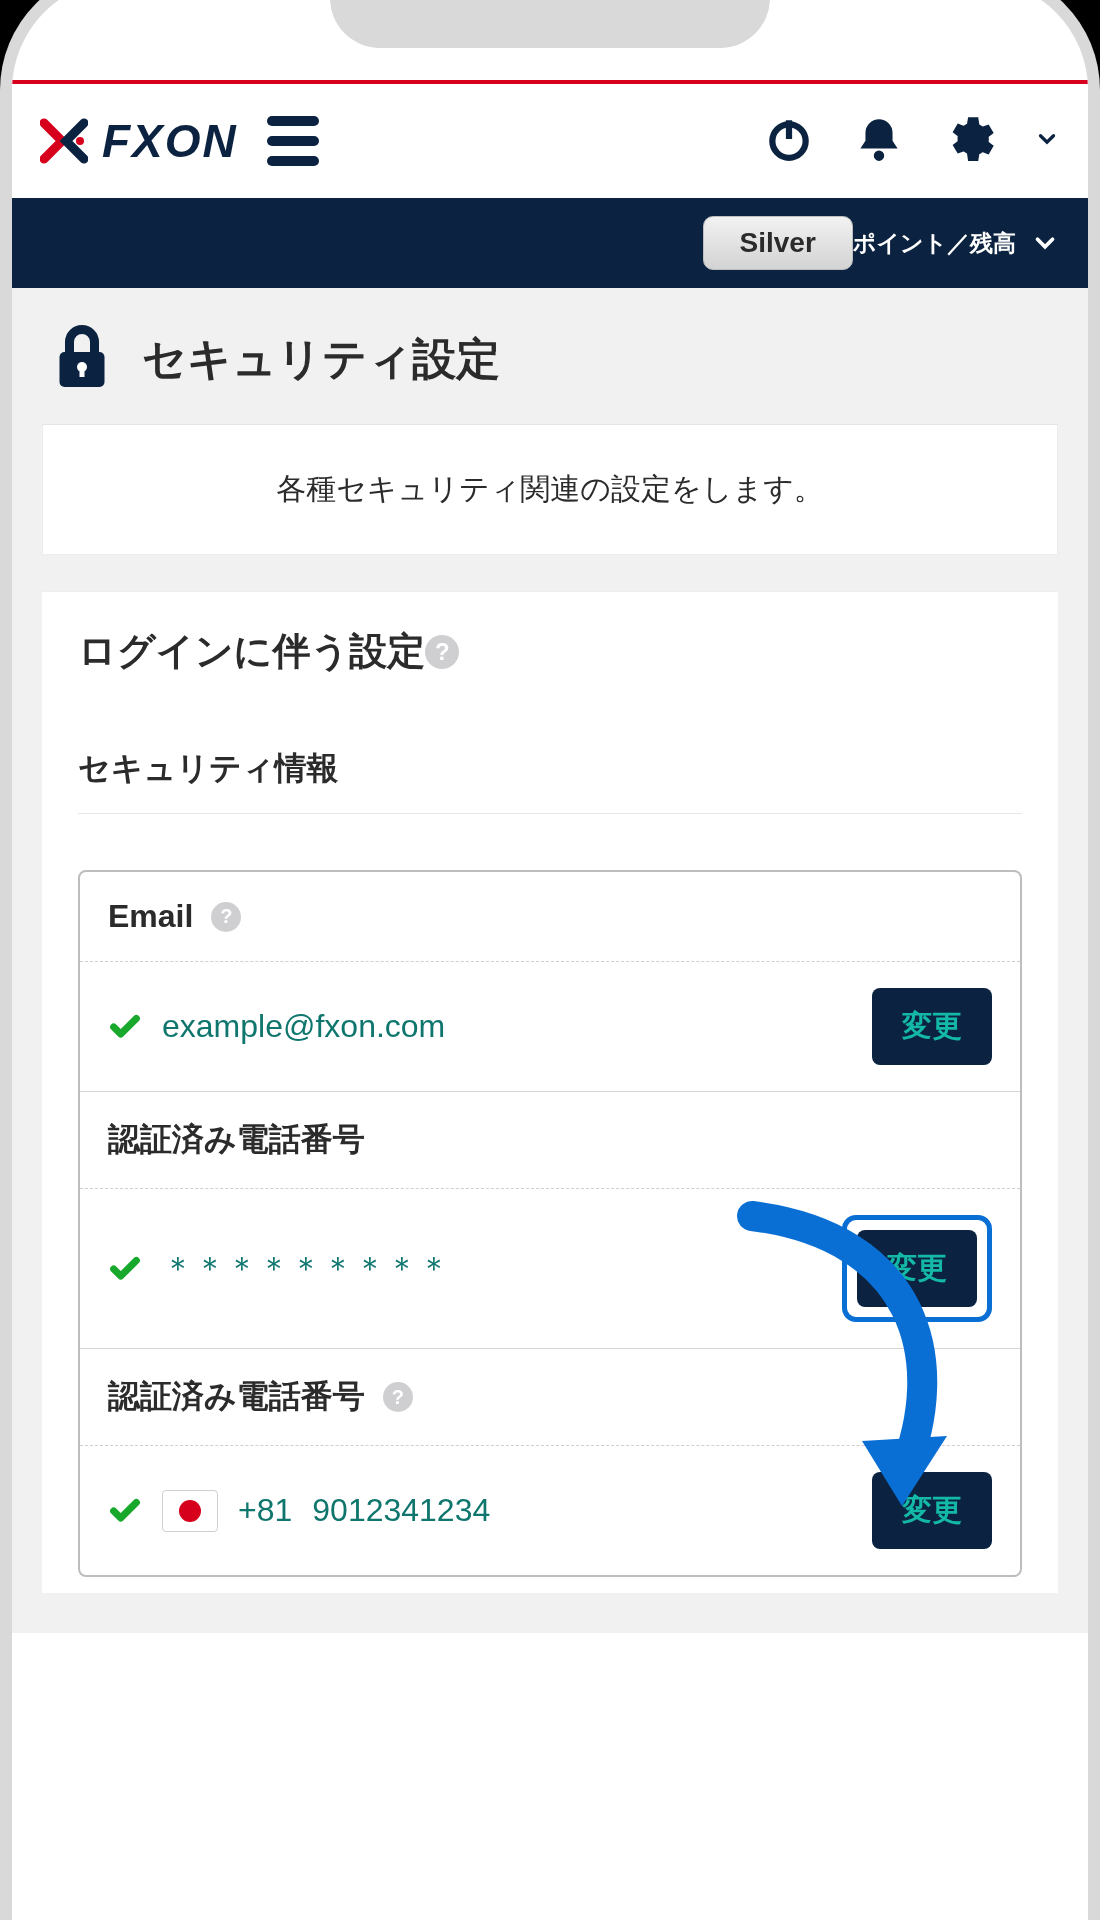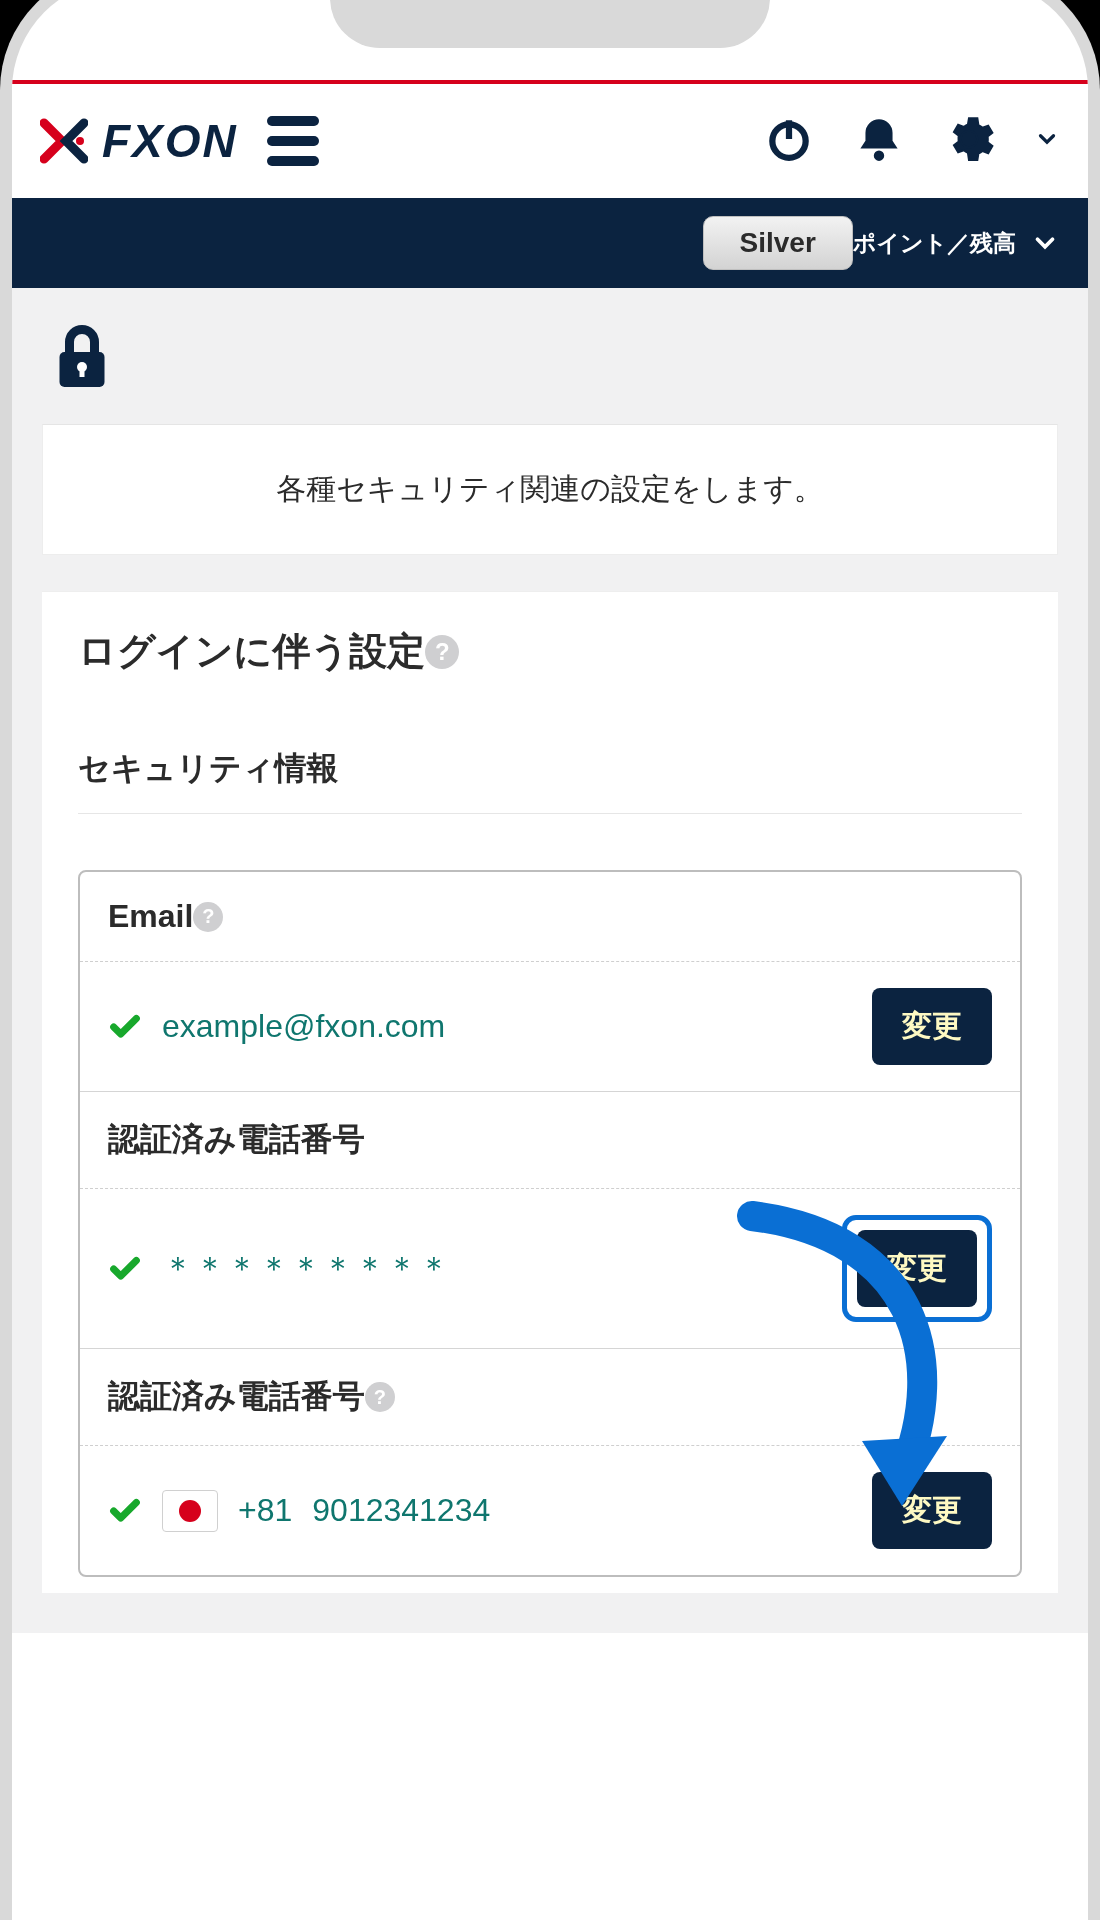--- a/index.html
+++ b/index.html
@@ -68,28 +68,28 @@
   }
   .card-h{display:flex;align-items:center;}
   .card-h h2{font-size:38px;font-weight:900;margin:0;color:#2b2b2b;}
   .qmark{width:34px;height:34px;border-radius:50%;background:#cfcfd1;color:#fff;display:flex;align-items:center;justify-content:center;font-size:24px;font-weight:900;}
   .sub-h{font-size:32px;font-weight:800;margin:70px 0 16px 0;color:#2b2b2b;padding-bottom:22px;border-bottom:1px solid #e6e6e6;}
   .table{
     margin-top:56px;border:2px solid #bdbdbd;border-radius:8px;overflow:hidden;
   }
   .row{border-top:1px solid #d5d5d5;}
   .row:first-child{border-top:none;}
-  .th{padding:26px 28px;display:flex;align-items:center;font-size:32px;font-weight:800;color:#2b2b2b;border-bottom:1px dashed #cfcfcf;}
+  .th{padding:26px 28px;display:flex;align-items:center;gap:18px;font-size:32px;font-weight:800;color:#2b2b2b;border-bottom:1px dashed #cfcfcf;}
   .td{padding:26px 28px;display:flex;align-items:center;justify-content:space-between;}
   .val{display:flex;align-items:center;gap:20px;font-size:32px;color:#0f766e;}
   .check{width:34px;height:34px;}
   .flag{width:54px;height:40px;border:1px solid #d0d0d0;border-radius:4px;display:flex;align-items:center;justify-content:center;background:#fff;}
   .flag .dot{width:22px;height:22px;border-radius:50%;background:#d6001c;}
   .btn{
-    background:#0b2340;color:#fef9c3;font-size:30px;font-weight:700;
+    background:#0b2340;color:#14b8a6;font-size:30px;font-weight:700;
     padding:18px 30px;border-radius:8px;border:none;cursor:pointer;
   }
   .btn-wrap-hi{padding:10px;border:5px solid #0a6fd4;border-radius:14px;display:inline-block;}
   
   .arrow{
     position:absolute;pointer-events:none;
     left:720px;top:1216px;width:230px;height:340px;z-index:40;
   }
 </style>
 </head>
@@ -157,20 +157,21 @@
     <div class="body">
       <div class="sec-head">
         <span>
           <svg class="lock" viewBox="0 0 24 28">
               <rect x="3" y="12" width="18" height="14" rx="2" fill="#0b2340"></rect>
               <path d="M7 12V8a5 5 0 0 1 10 0v4" stroke="#0b2340" stroke-width="3.6" fill="none"></path>
               <circle cx="12" cy="18" r="2" fill="#fff"></circle>
               <rect x="11" y="18" width="2" height="4" fill="#fff"></rect>
             </svg>
         </span>
+        <h1>セキュリティ設定</h1>
       </div>
 
       <div class="infobar">各種セキュリティ関連の設定をします。</div>
 
       <div class="card">
         <div class="card-h">
           <h2>ログインに伴う設定</h2>
           <span class="qmark">?</span>
         </div>
 

